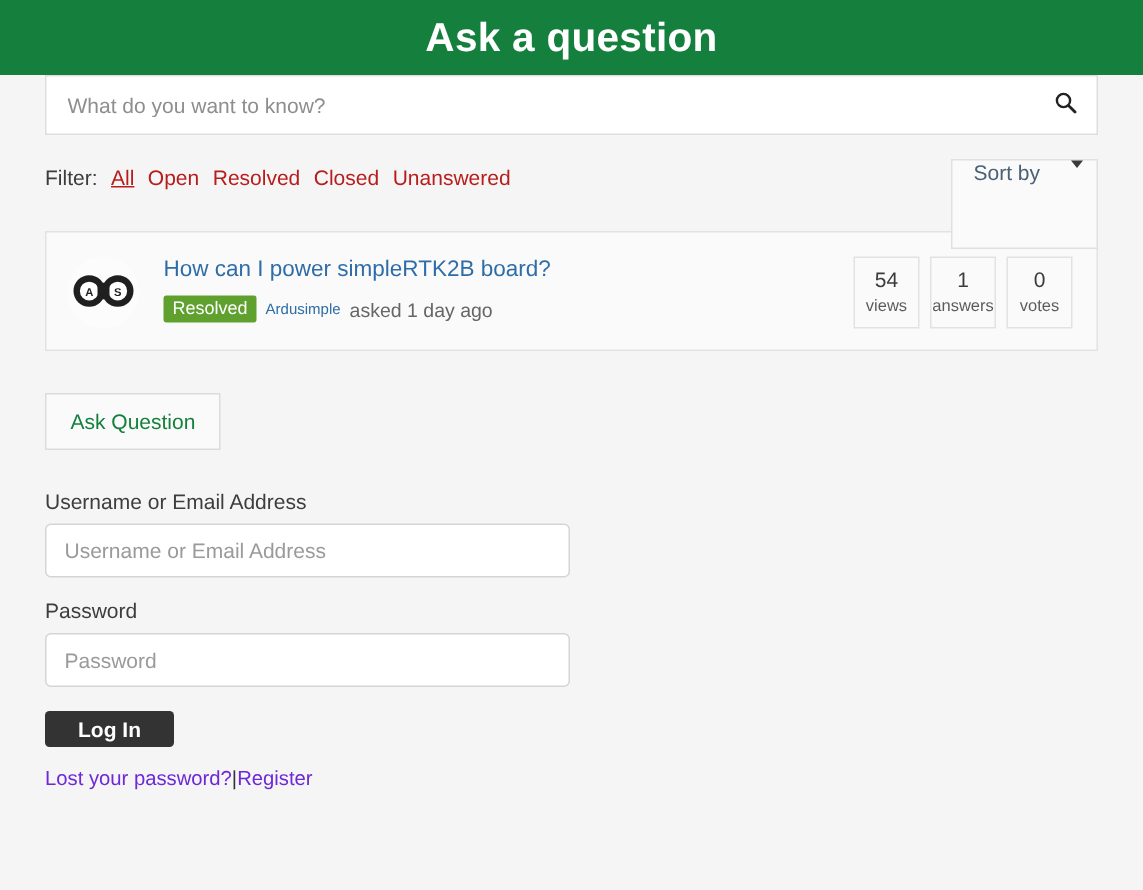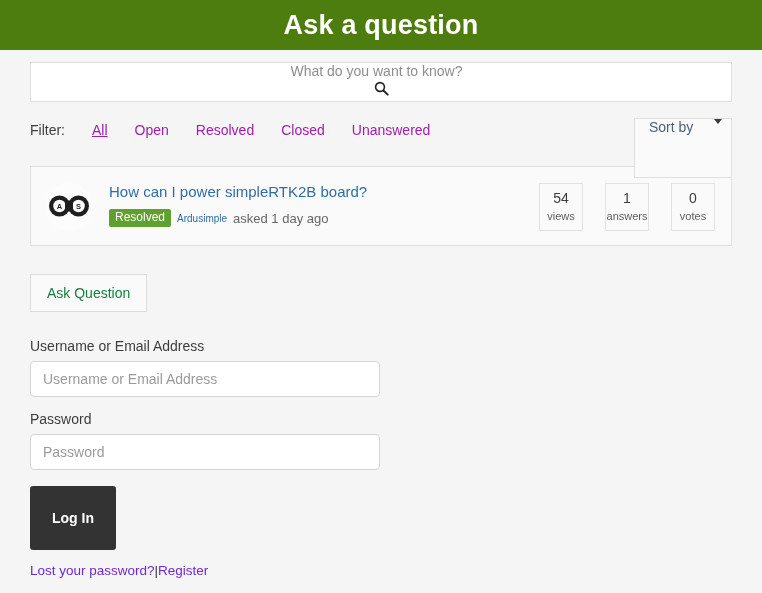--- a/index.html
+++ b/index.html
@@ -10,48 +10,46 @@
     background: #f5f5f5;
     font-family: "Liberation Sans", sans-serif;
     font-size: 14px;
     color: #404040;
     overflow: hidden;
   }
 
   
   .page-header {
     height: 50px;
-    background: #4d7c0f;
+    background: #15803d;
     display: flex;
     align-items: center;
     justify-content: center;
   }
   .page-header h1 {
     margin: 0;
     font-size: 27px;
     font-weight: bold;
     color: #ffffff;
     letter-spacing: 0.2px;
   }
 
   
   .content {
     padding: 0 30px;
   }
 
   
   .search-wrap {
-    margin-top: 12px;
     height: 40px;
     background: #ffffff;
     border: 1px solid #dedede;
     display: flex;
     align-items: center;
     position: relative;
-    flex-direction: column;
   }
   .search-input {
     flex: 1;
     height: 100%;
     border: 0;
     outline: none;
     background: transparent;
     padding: 0 14px;
     font-family: "Liberation Sans", sans-serif;
     font-size: 14px;
@@ -74,27 +72,27 @@
   .filter-row {
     margin-top: 16px;
     height: 44px;
     display: flex;
     align-items: flex-start;
     justify-content: space-between;
   }
   .filters {
     display: flex;
     align-items: baseline;
-    gap: 27px;
+    gap: 9px;
     padding-top: 4px;
     white-space: nowrap;
   }
   .filters .filter-label { color: #3c3c3c; font-size: 14px; }
   .filters a {
-    color: #a21caf;
+    color: #b91c1c;
     text-decoration: none;
     font-size: 14px;
   }
   .filters a.active { text-decoration: underline; }
 
   .sortby {
     width: 98px;
     height: 60px;
     background: #fafafa;
     border: 1px solid #e0e0e0;
@@ -162,21 +160,21 @@
     font-size: 12px;
     padding: 2px 6px 3px;
     border-radius: 2px;
     line-height: 1.1;
   }
   .q-author { color: #2e6da8; text-decoration: none; font-size: 10px; }
   .q-asked { color: #666; font-size: 13px; }
 
   .stats {
     display: flex;
-    gap: 22px;
+    gap: 7px;
     flex: 0 0 auto;
     padding-top: 2px;
   }
   .stat {
     width: 44px;
     border: 1px solid #e2e2e2;
     background: #fafafa;
     text-align: center;
     padding: 6px 0 7px;
     line-height: 1.25;
@@ -234,21 +232,21 @@
 
   .login-btn {
     margin-top: 16px;
     background: #333333;
     color: #ffffff;
     border: 0;
     border-radius: 3px;
     font-family: "Liberation Sans", sans-serif;
     font-size: 14px;
     font-weight: bold;
-    padding: 24px 22px;
+    padding: 4px 22px;
     cursor: pointer;
     display: block;
   }
 
   .bottom-links {
     margin-top: 13px;
     font-size: 13.5px;
     color: #333;
   }
   .bottom-links a { color: #6d28d9; text-decoration: none; }

